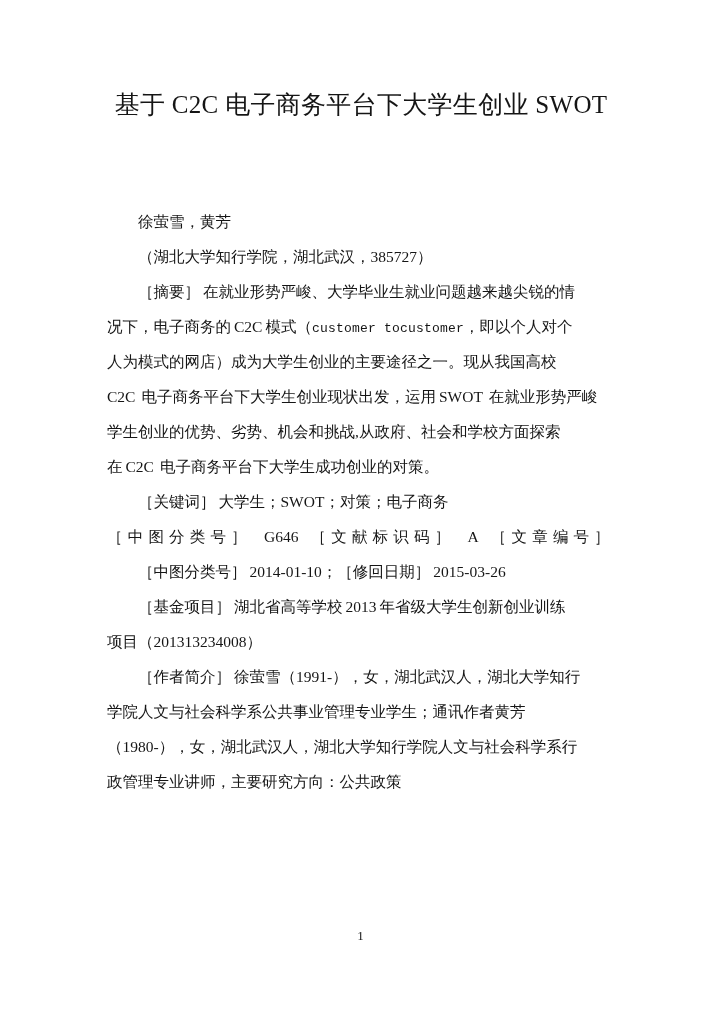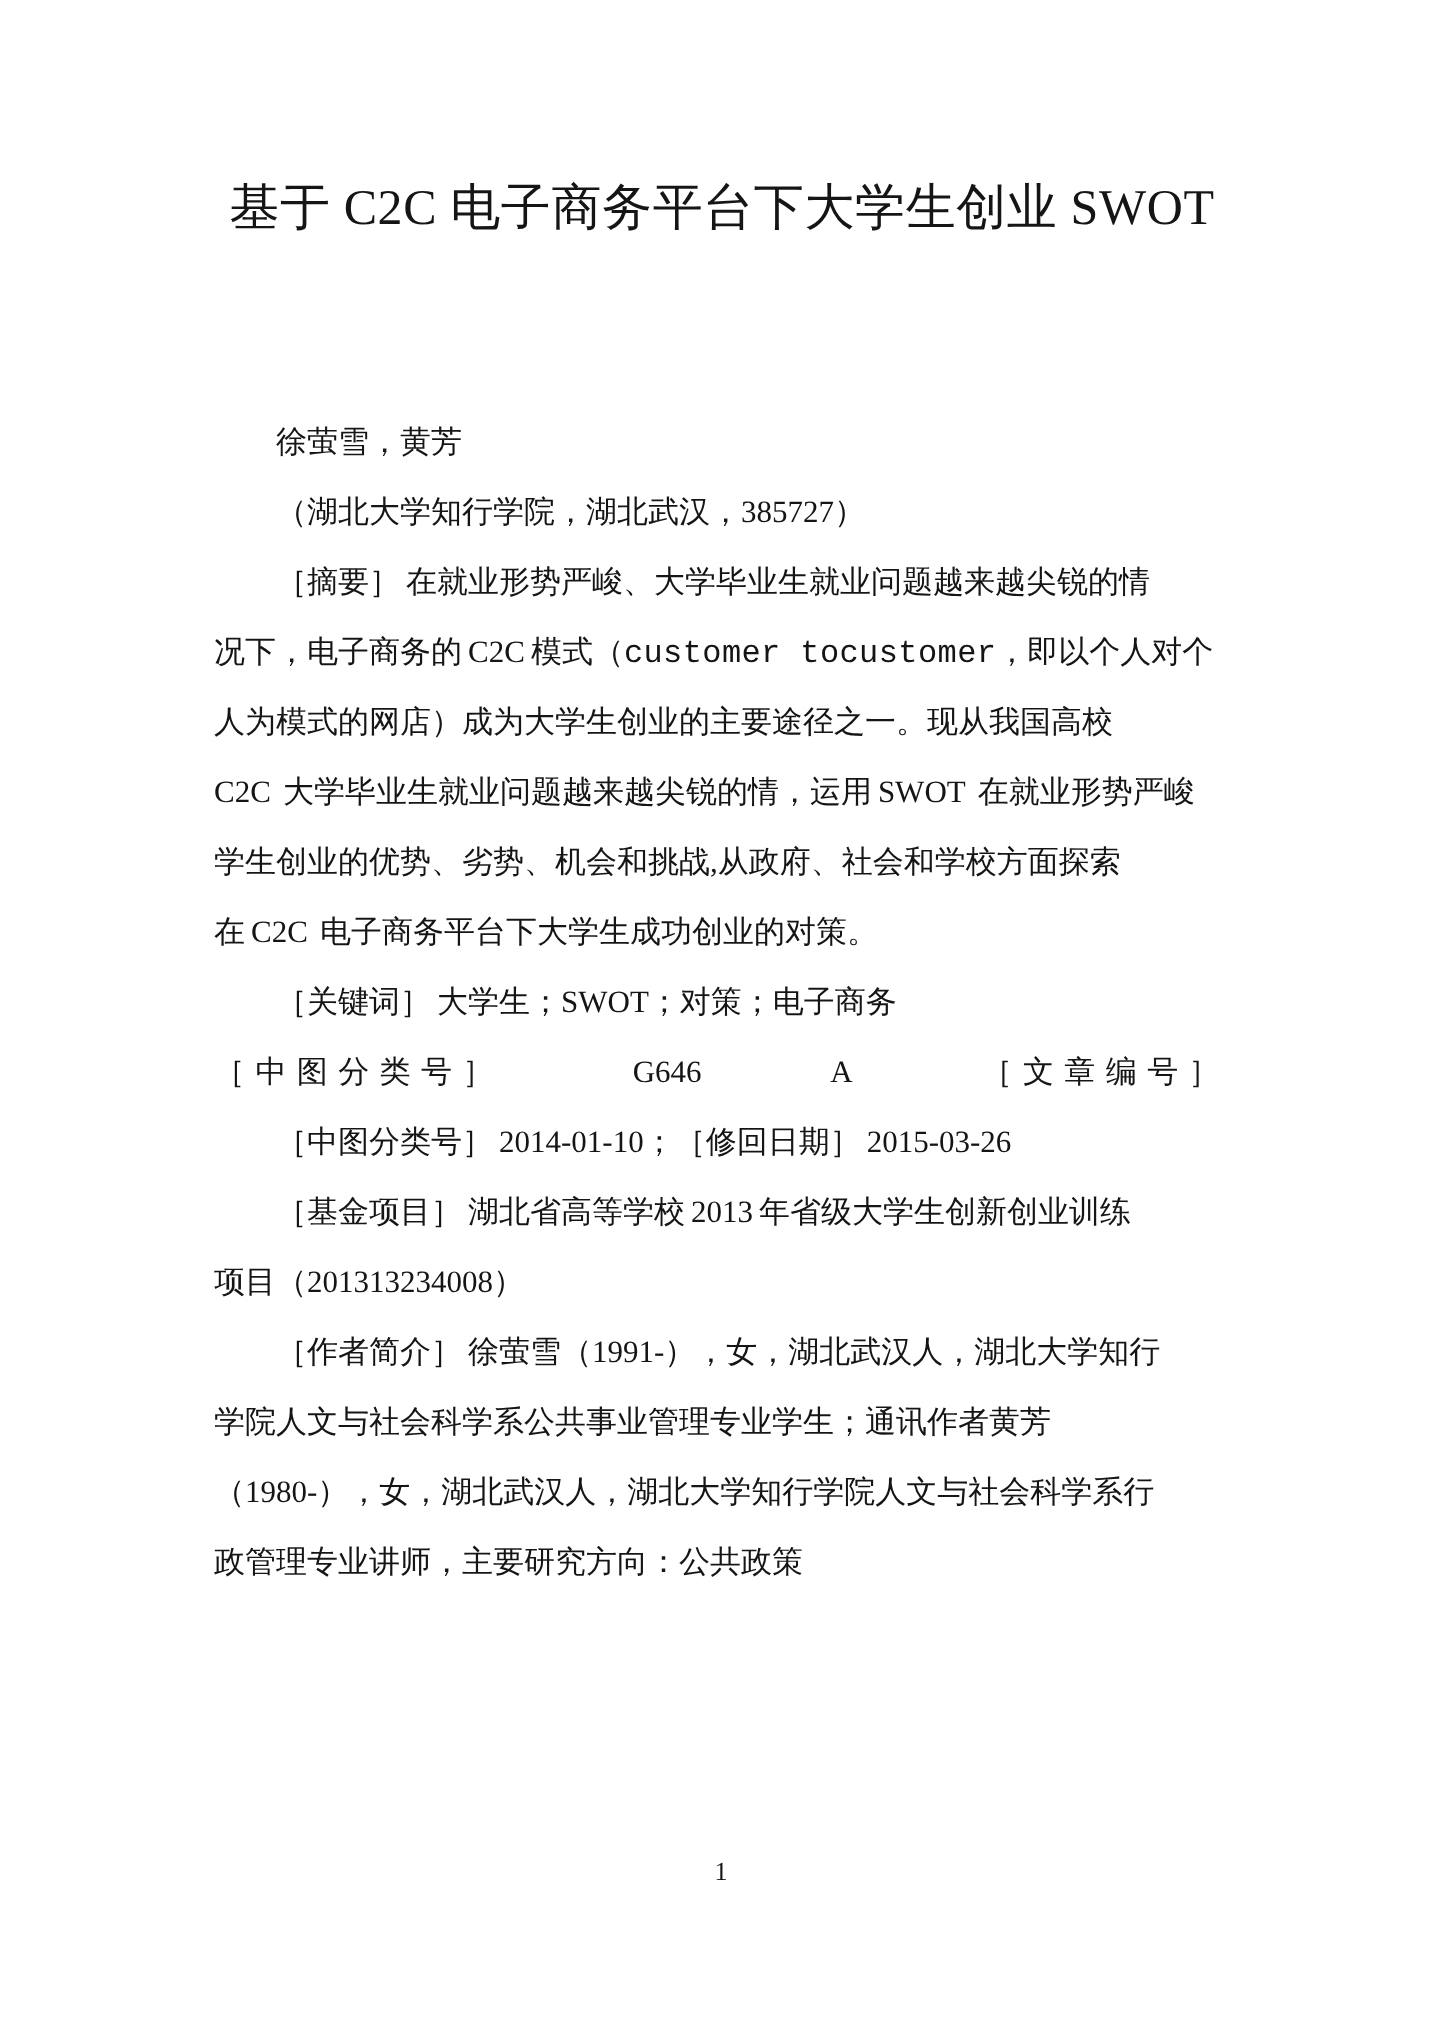--- a/index.html
+++ b/index.html
@@ -50,21 +50,21 @@
     height: 35px;
   }
   .indent2 {
     padding-left: 31px;
   }
   .latin {
     font-family: "Liberation Serif", "DejaVu Serif", serif;
   }
   .mono {
     font-family: "Liberation Mono", "DejaVu Sans Mono", monospace;
-    font-size: 16px;
+    font-size: 13px;
     letter-spacing: 0.2px;
   }
   .sp-l { padding-left: 3px; }
   .sp-r { padding-right: 3px; }
   .sp-lr { padding: 0 3px; }
 
   
   .authors { padding-top: 80px; }
   .abstract-block { }
   .keywords-block { }
@@ -115,38 +115,39 @@
 
     <div class="block abstract-block">
       <div class="line indent2">
         <span>［摘要］</span><span class="sp-l">在就业形势严峻、大学毕业生就业问题越来越尖锐的情</span>
       </div>
       <div class="line">
         <span>况下，电子商务的</span><span class="latin sp-lr">C2C</span><span>模式（</span><span class="mono">customer tocustomer</span><span>，即以个人对个</span>
       </div>
       <div class="line">人为模式的网店）成为大学生创业的主要途径之一。现从我国高校</div>
       <div class="line">
-        <span class="latin sp-r">C2C</span><span class="sp-l">大学毕业生就业问题越来越尖锐的情，运用</span><span class="latin sp-lr">SWOT</span><span class="sp-l">在就业形势严峻</span>
+        <span class="latin sp-r">C2C</span><span class="sp-l">电子商务平台下大学生创业现状出发，运用</span><span class="latin sp-lr">SWOT</span><span class="sp-l">在就业形势严峻</span>
       </div>
       <div class="line">学生创业的优势、劣势、机会和挑战,从政府、社会和学校方面探索</div>
       <div class="line">
         <span>在</span><span class="latin sp-lr">C2C</span><span class="sp-l">电子商务平台下大学生成功创业的对策。</span>
       </div>
     </div>
 
     <div class="block keywords-block">
       <div class="line indent2">
         <span>［关键词］</span><span class="sp-l">大学生；SWOT；对策；电子商务</span>
       </div>
     </div>
 
     <div class="block clc-block">
       <div class="justified">
         <span class="spread">［中图分类号］</span>
         <span class="latin">G646</span>
+        <span class="spread">［文献标识码］</span>
         <span class="latin">A</span>
         <span class="spread">［文章编号］</span>
       </div>
     </div>
 
     <div class="block notes-block">
 
       <div class="line indent2">
         <span>［中图分类号］</span><span class="latin sp-l">2014-01-10；</span><span>［修回日期］</span><span class="latin sp-l">2015-03-26</span>
       </div>

